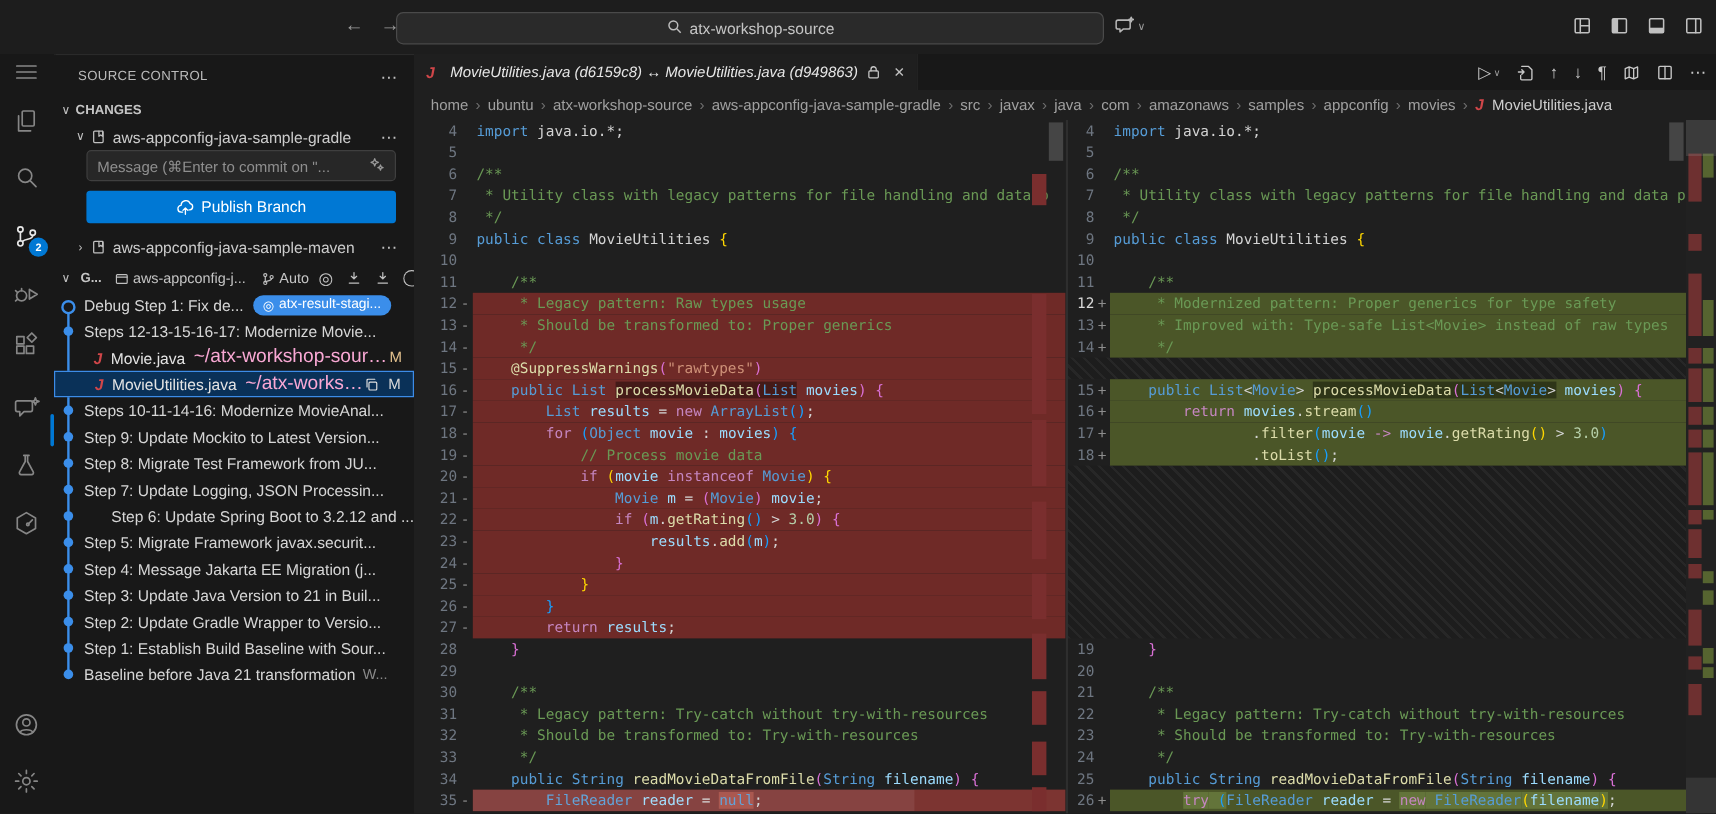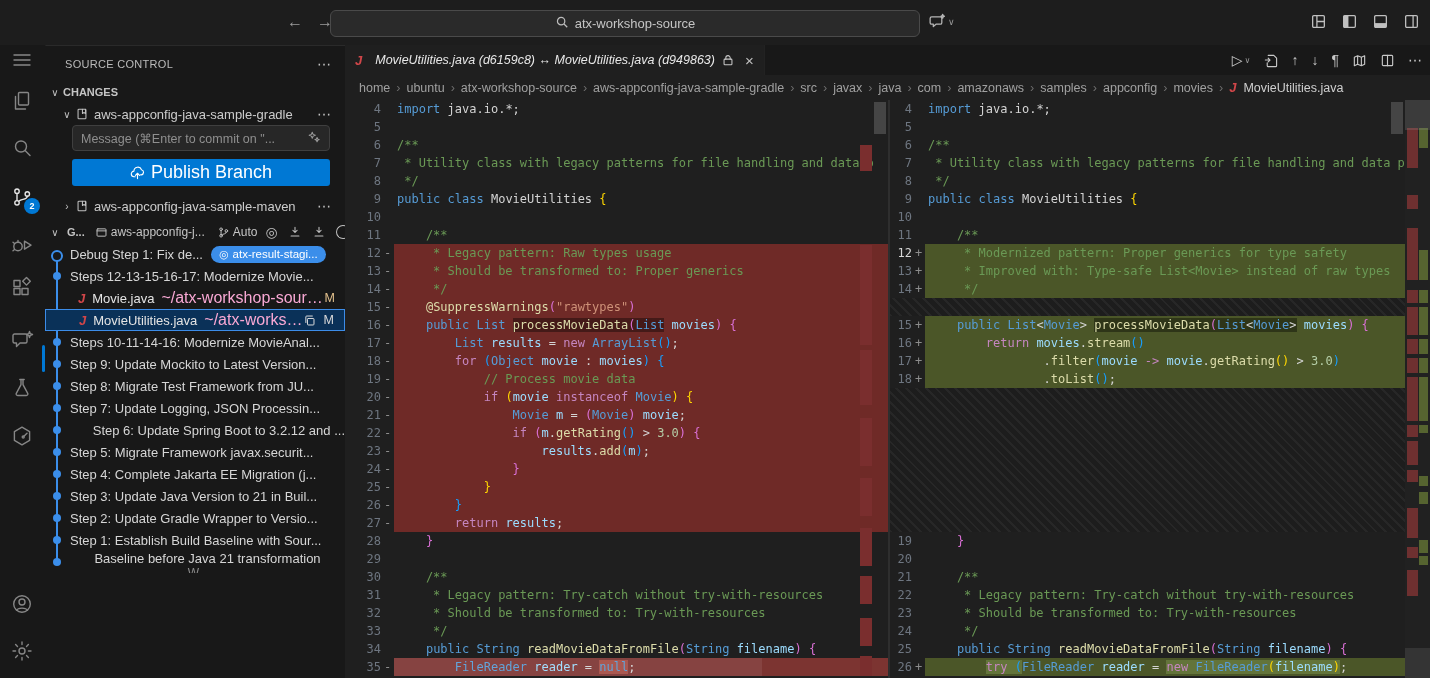--- a/index.html
+++ b/index.html
@@ -24,21 +24,21 @@
   .sc-header{position:absolute;left:0;top:0;width:100%;height:35px;display:flex;align-items:center;padding-left:20px;box-sizing:border-box;}
   .sc-title{font-size:11px;color:#bbbbbb;letter-spacing:.3px;}
   .dots{position:absolute;right:14px;color:#c0c0c0;font-size:14px;cursor:pointer;}
   .tree-row{position:absolute;left:0;width:100%;height:22px;display:flex;align-items:center;font-size:13px;color:#cccccc;}
   .chev{width:16px;text-align:center;color:#c0c0c0;font-size:10px;flex:none;}
   .bold{font-weight:bold;font-size:11px;color:#c5c5c5;}
   .msgbox{position:absolute;left:27px;top:79px;width:258px;height:26px;background:#272727;border:1px solid #3f3f3f;border-radius:4px;
           display:flex;align-items:center;padding:0 8px;box-sizing:border-box;color:#8f8f8f;font-size:12.5px;white-space:nowrap;overflow:hidden;}
   .msgbox .spark{margin-left:auto;flex:none;}
   .publish{position:absolute;left:27px;top:113px;width:258px;height:27px;background:#0078d4;border:none;border-radius:3px;
-           color:#ffffff;font-size:18px;display:flex;align-items:center;justify-content:center;gap:6px;cursor:pointer;font-family:inherit;}
+           color:#ffffff;font-size:13px;display:flex;align-items:center;justify-content:center;gap:6px;cursor:pointer;font-family:inherit;}
   .graph-header{position:absolute;left:0;top:175px;width:100%;height:22px;display:flex;align-items:center;gap:4px;overflow:hidden;}
   .ghchip{display:flex;align-items:center;gap:3px;color:#c5c5c5;font-size:12px;white-space:nowrap;}
   .ghicons{display:flex;align-items:center;gap:10px;margin-left:4px;color:#c0c0c0;}
   .graph-list{position:absolute;left:0;top:197px;width:100%;height:330px;}
   .gl-line{position:absolute;left:11px;top:20px;width:2px;background:#3b8eea;}
   .g-row{position:absolute;left:0;width:100%;height:22px;display:flex;align-items:center;white-space:nowrap;overflow:hidden;box-sizing:border-box;}
   .g-dot{position:absolute;left:8px;width:8px;height:8px;border-radius:50%;background:#3b8eea;}
   .g-open{position:absolute;left:6px;width:8px;height:8px;border-radius:50%;border:2.5px solid #3b8eea;background:#181818;}
   .g-label{margin-left:25px;color:#d6d6d6;font-size:13px;}
   .g-suffix{color:#8a8a8a;margin-left:6px;font-size:12px;}
@@ -334,35 +334,35 @@
       <div class="g-row" style="top: 176px; justify-content: flex-end;">
         <span class="g-dot" style="top: 7px;"></span>
         <span class="g-label">Step 6: Update Spring Boot to 3.2.12 and ...</span>
       </div>
       <div class="g-row" style="top: 198px;">
         <span class="g-dot" style="top: 7px;"></span>
         <span class="g-label">Step 5: Migrate Framework javax.securit...</span>
       </div>
       <div class="g-row" style="top: 220px;">
         <span class="g-dot" style="top: 7px;"></span>
-        <span class="g-label">Step 4: Complete Jakarta EE Migration (j...</span>
+        <span class="g-label">Step 4: Message Jakarta EE Migration (j...</span>
       </div>
       <div class="g-row" style="top: 242px;">
         <span class="g-dot" style="top: 7px;"></span>
         <span class="g-label">Step 3: Update Java Version to 21 in Buil...</span>
       </div>
       <div class="g-row" style="top: 264px;">
         <span class="g-dot" style="top: 7px;"></span>
         <span class="g-label">Step 2: Update Gradle Wrapper to Versio...</span>
       </div>
       <div class="g-row" style="top: 286px;">
         <span class="g-dot" style="top: 7px;"></span>
         <span class="g-label">Step 1: Establish Build Baseline with Sour...</span>
       </div>
-      <div class="g-row" style="top: 308px; flex-direction: column;">
+      <div class="g-row" style="top: 308px;">
         <span class="g-dot" style="top: 7px;"></span>
         <span class="g-label">Baseline before Java 21 transformation</span>
         <span class="g-suffix">W...</span>
       </div>
     </div>
 </div>
 
 <div class="main">
   <div class="tabbar">
     <div class="tab">

